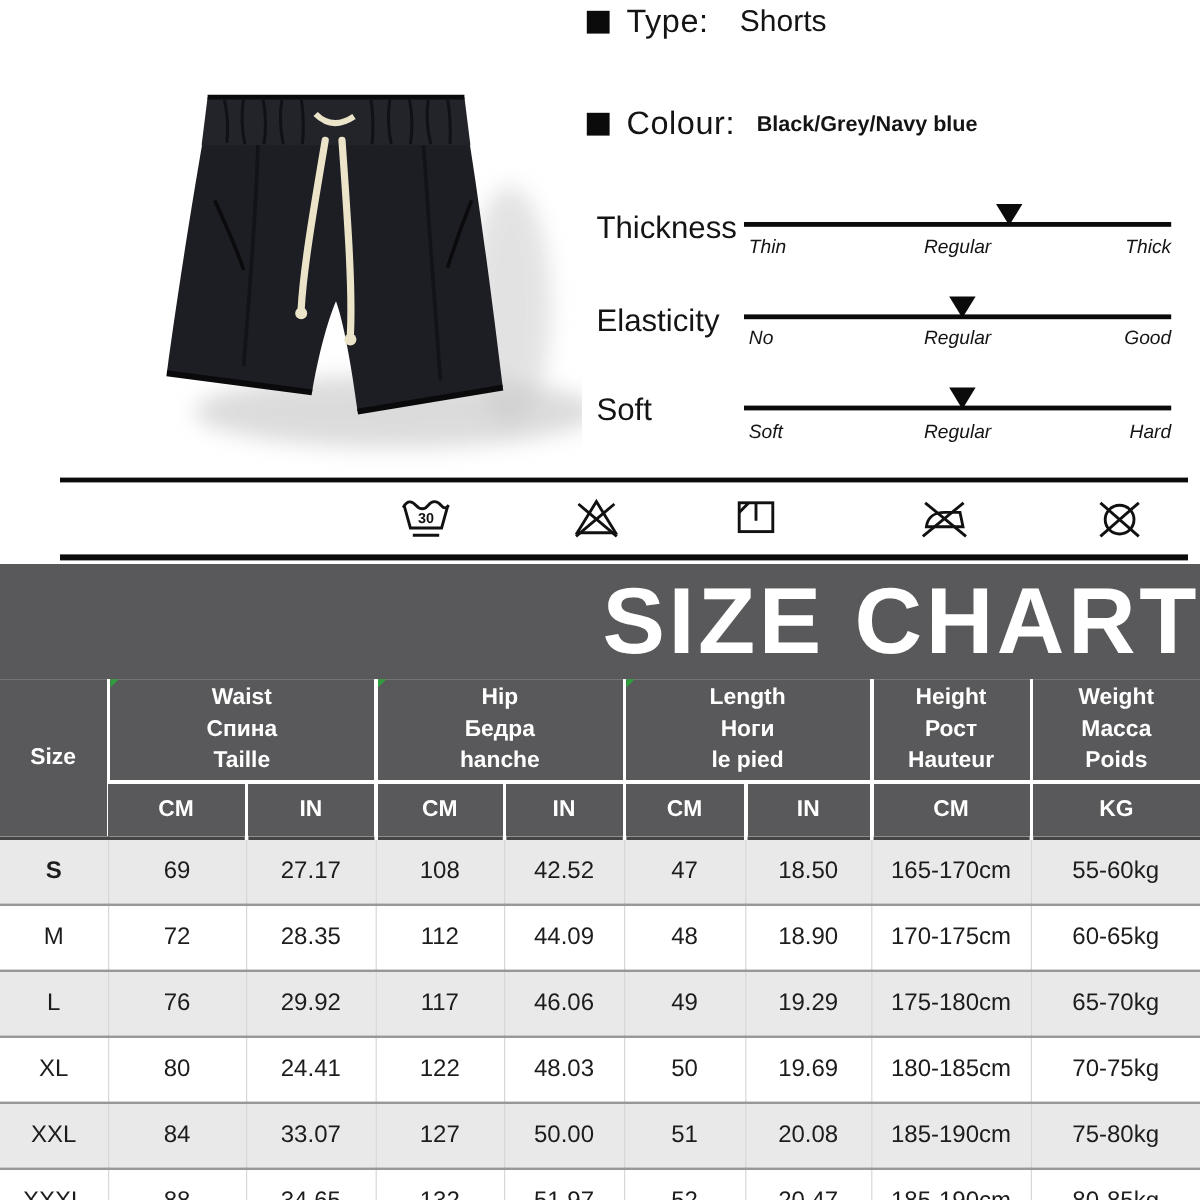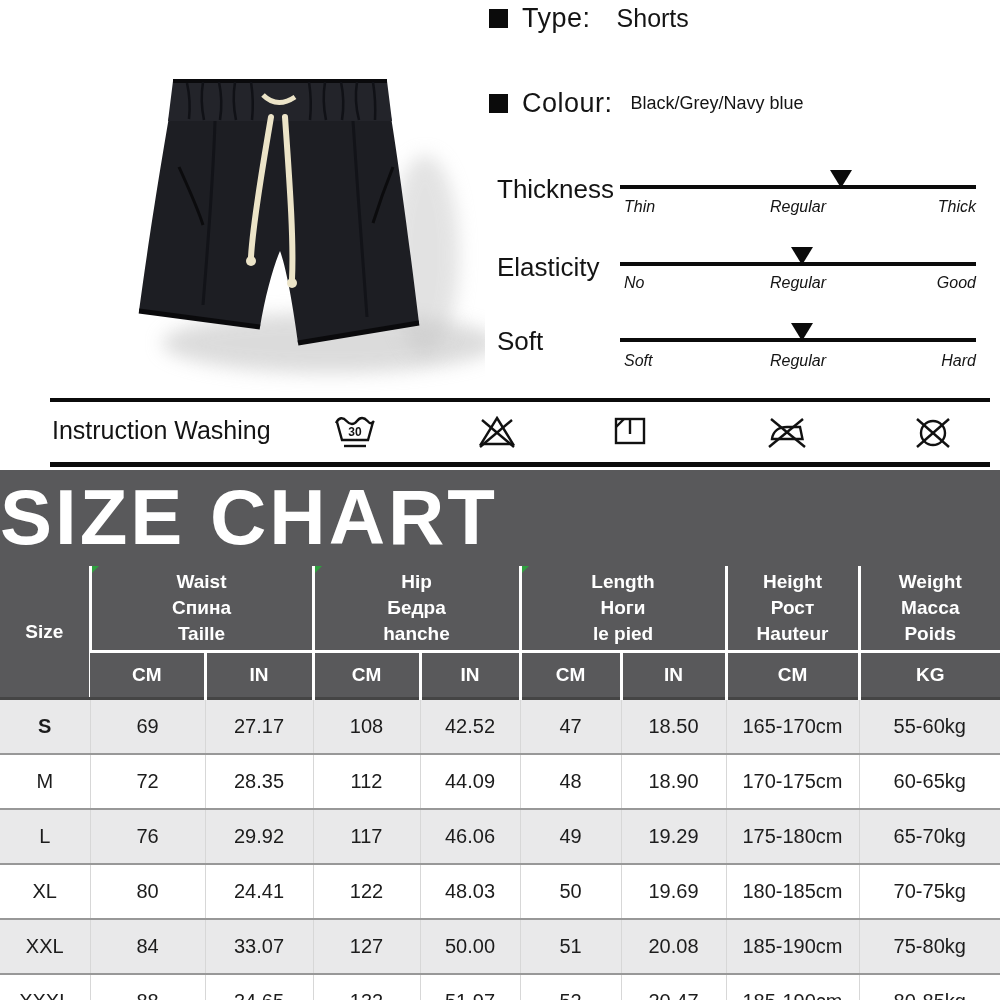--- a/index.html
+++ b/index.html
@@ -9,21 +9,21 @@
   
   .product-wrap{position:absolute;left:95px;top:25px;width:390px;height:372px;}
 
   
   .spec-row{position:absolute;left:489px;display:flex;align-items:center;}
   .spec-bullet{width:19px;height:19px;background:#0b0b0b;margin-right:14px;flex:0 0 auto;}
   .spec-label{font-size:27px;letter-spacing:0.5px;}
   .spec-value{margin-left:26px;}
   #spec-0{top:3px;}   #spec-0 .spec-value{font-size:25px;}
   #spec-1{top:44px;}  #spec-1 .spec-value{font-size:31px;margin-left:22px;}
-  #spec-2{top:88px;align-items:center;}  #spec-2 .spec-value{font-size:18px;font-weight:400;margin-left:18px;}
+  #spec-2{top:88px;align-items:center;}  #spec-2 .spec-value{font-size:18px;font-weight:700;margin-left:18px;}
 
   
   .slider-label{position:absolute;left:497px;font-size:26px;}
   .slider-line{position:absolute;left:620px;width:356px;height:4px;background:#0b0b0b;}
   .slider-marker{position:absolute;top:-15px;width:0;height:0;
      border-left:11px solid transparent;border-right:11px solid transparent;
      border-top:18px solid #0b0b0b;transform:translateX(-11px);}
   .slider-scale{position:absolute;left:620px;width:356px;font-size:16px;font-style:italic;}
   .slider-scale .s-left{position:absolute;left:4px;}
   .slider-scale .s-center{position:absolute;left:50%;transform:translateX(-50%);}
@@ -31,21 +31,21 @@
 
   
   .wash-strip{position:absolute;left:50px;top:398px;width:940px;height:60px;
      border-top:4px solid #0b0b0b;border-bottom:5px solid #0b0b0b;}
   .wash-label{position:absolute;left:2px;top:14px;font-size:25px;font-weight:500;}
   .wash-icon{position:absolute;top:5px;width:48px;height:48px;}
   .wash-icon svg{width:100%;height:100%;}
 
   
   .banner{position:absolute;left:0;top:470px;width:1000px;height:96px;background:#59595b;
-     color:#ffffff;text-align:left;font-size:78px;font-weight:700;letter-spacing:3px;
+     color:#ffffff;text-align:right;font-size:78px;font-weight:700;letter-spacing:3px;
      line-height:94px;white-space:nowrap;}
   .chart{position:absolute;left:0;top:566px;width:1000px;}
   table{width:1000px;border-collapse:collapse;table-layout:fixed;}
   thead th{background:#59595b;color:#ffffff;font-weight:700;font-size:19px;padding:0;
      border-left:3px solid #ffffff;position:relative;vertical-align:middle;}
   thead th:first-child{border-left:none;margin-left:13px;}
   tr.group-row th{height:84px;text-align:center;}
   tr.unit-row th{height:44px;border-top:3px solid #ffffff;}
   .group-cell div{line-height:26px;}
   .green-mark{position:absolute;left:0;top:0;width:0;height:0;
@@ -146,21 +146,20 @@
   <div class="slider-line" style="top:338px;">
     <div class="slider-marker" style="left: 51%;"></div>
   </div>
   <div class="slider-scale" style="top:352px;">
     <span class="s-left">Soft</span>
     <span class="s-center">Regular</span>
     <span class="s-right">Hard</span>
   </div>
 
   <div class="wash-strip">
-    <span class="wash-label">Instruction Washing</span>
 
     <span class="wash-icon" style="left:281px;">
       <svg viewBox="0 0 48 48" fill="none" stroke="#111" stroke-width="2.4">
         <path d="M5,16 C8,10 12,10 15.5,14 C19,18 23,18 26,14 C29,10 33,10 36.5,14 C39.5,17.5 41,16.5 43,14"></path>
         <path d="M6,15 L11,33 L37,33 L42,15"></path>
         <text x="24" y="29" font-size="12" font-weight="bold" fill="#111" stroke="none" text-anchor="middle">30</text>
         <path d="M13,39 L35,39"></path>
       </svg>
     </span>
 

